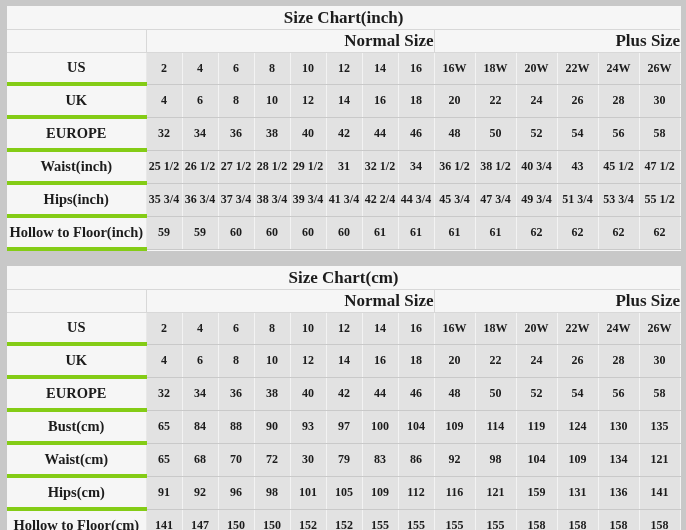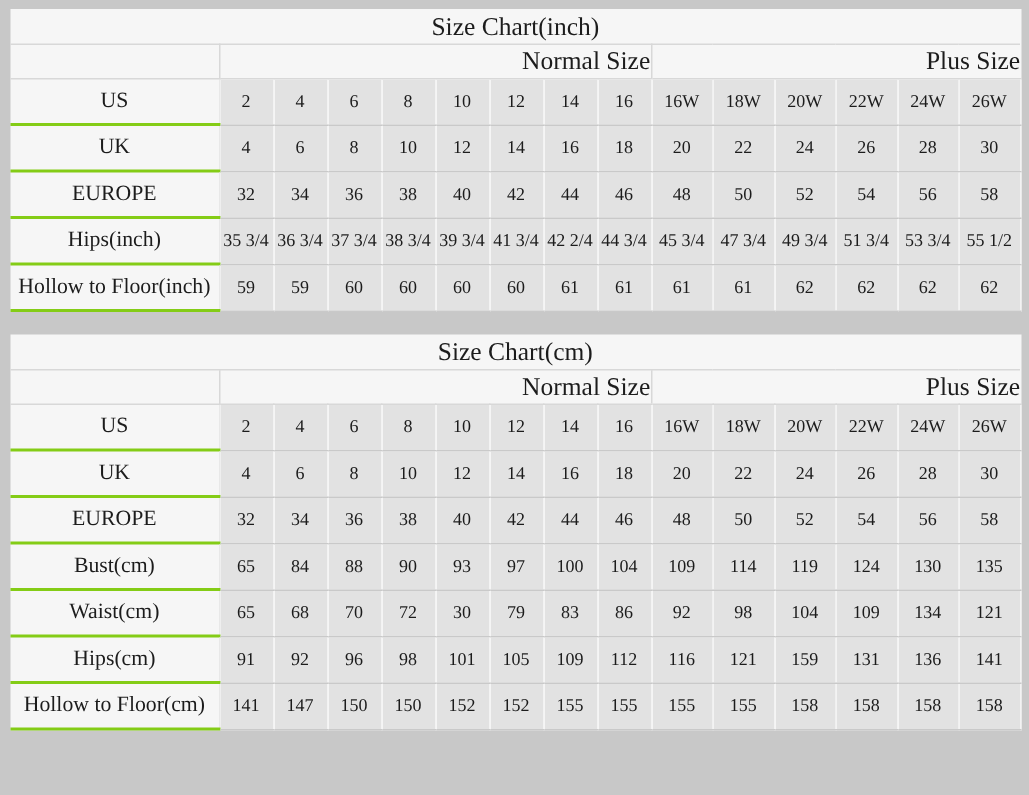--- a/index.html
+++ b/index.html
@@ -20,20 +20,21 @@
     padding: 6px 7px 0 7px;
     display: flex;
     flex-direction: column;
     gap: 15px;
   }
   table.size-chart {
     border-collapse: collapse;
     table-layout: fixed;
     width: 672px;
     background: #f6f6f6;
+    font-weight: bold;
   }
   td {
     text-align: center;
     vertical-align: middle;
     white-space: nowrap;
     overflow: hidden;
     padding: 0;
   }
   .title-cell {
     height: 23px;
@@ -52,21 +53,21 @@
     border-right: 1px solid #d8d8d8;
   }
   .group-cell-plus {
     border-left: 1px solid #d8d8d8;
   }
   .label-col {
     height: 29px;
     font-size: 14.5px;
     background: #f6f6f6;
     border-top: 1px solid #cecece;
-    border-bottom: 2px solid #84cc16;
+    border-bottom: 4px solid #84cc16;
     border-right: 1px solid #e8e8e8;
   }
   .data-cell {
     height: 29px;
     font-size: 12px;
     background: #e2e2e2;
     border: 1px solid;
     border-color: #c9c9c9 #f3f3f3;
   }
 </style>
@@ -149,20 +150,37 @@
           <td class="data-cell">44</td>
           <td class="data-cell">46</td>
           <td class="data-cell">48</td>
           <td class="data-cell">50</td>
           <td class="data-cell">52</td>
           <td class="data-cell">54</td>
           <td class="data-cell">56</td>
           <td class="data-cell">58</td>
         </tr>
         <tr>
+          <td class="label-col">Waist(inch)</td>
+          <td class="data-cell">25 1/2</td>
+          <td class="data-cell">26 1/2</td>
+          <td class="data-cell">27 1/2</td>
+          <td class="data-cell">28 1/2</td>
+          <td class="data-cell">29 1/2</td>
+          <td class="data-cell">31</td>
+          <td class="data-cell">32 1/2</td>
+          <td class="data-cell">34</td>
+          <td class="data-cell">36 1/2</td>
+          <td class="data-cell">38 1/2</td>
+          <td class="data-cell">40 3/4</td>
+          <td class="data-cell">43</td>
+          <td class="data-cell">45 1/2</td>
+          <td class="data-cell">47 1/2</td>
+        </tr>
+        <tr>
           <td class="label-col">Hips(inch)</td>
           <td class="data-cell">35 3/4</td>
           <td class="data-cell">36 3/4</td>
           <td class="data-cell">37 3/4</td>
           <td class="data-cell">38 3/4</td>
           <td class="data-cell">39 3/4</td>
           <td class="data-cell">41 3/4</td>
           <td class="data-cell">42 2/4</td>
           <td class="data-cell">44 3/4</td>
           <td class="data-cell">45 3/4</td>

